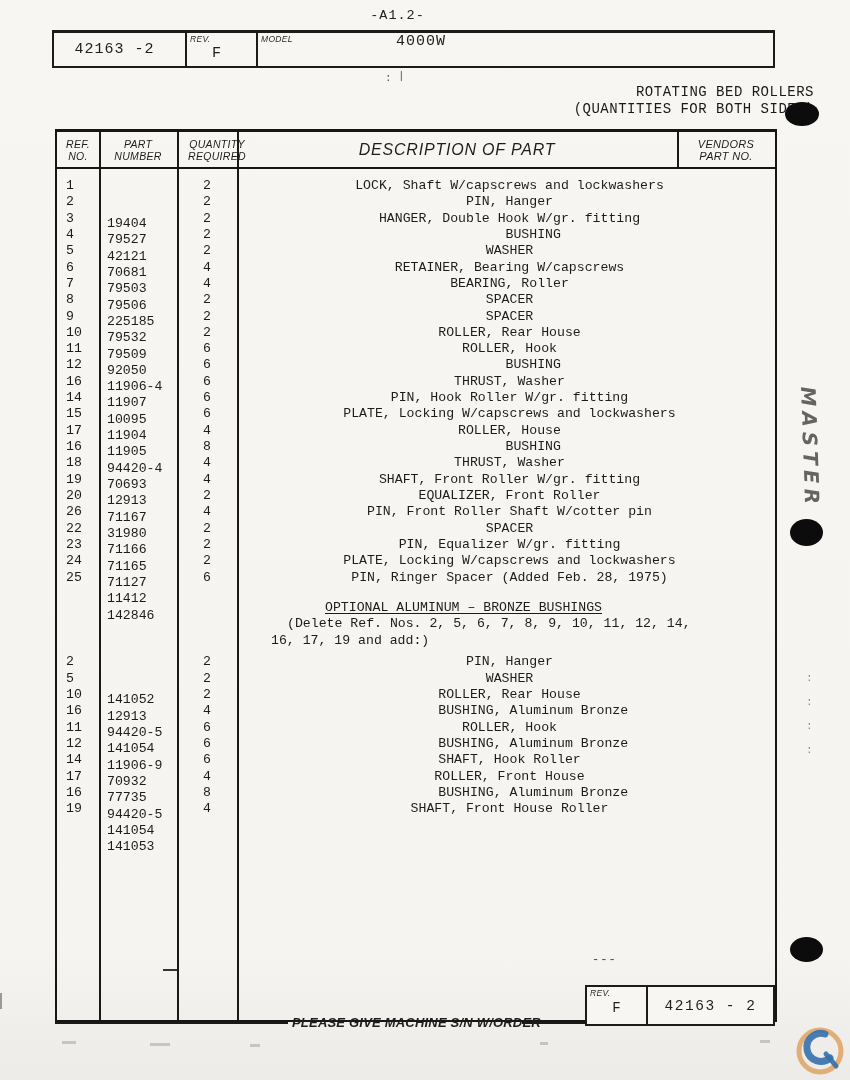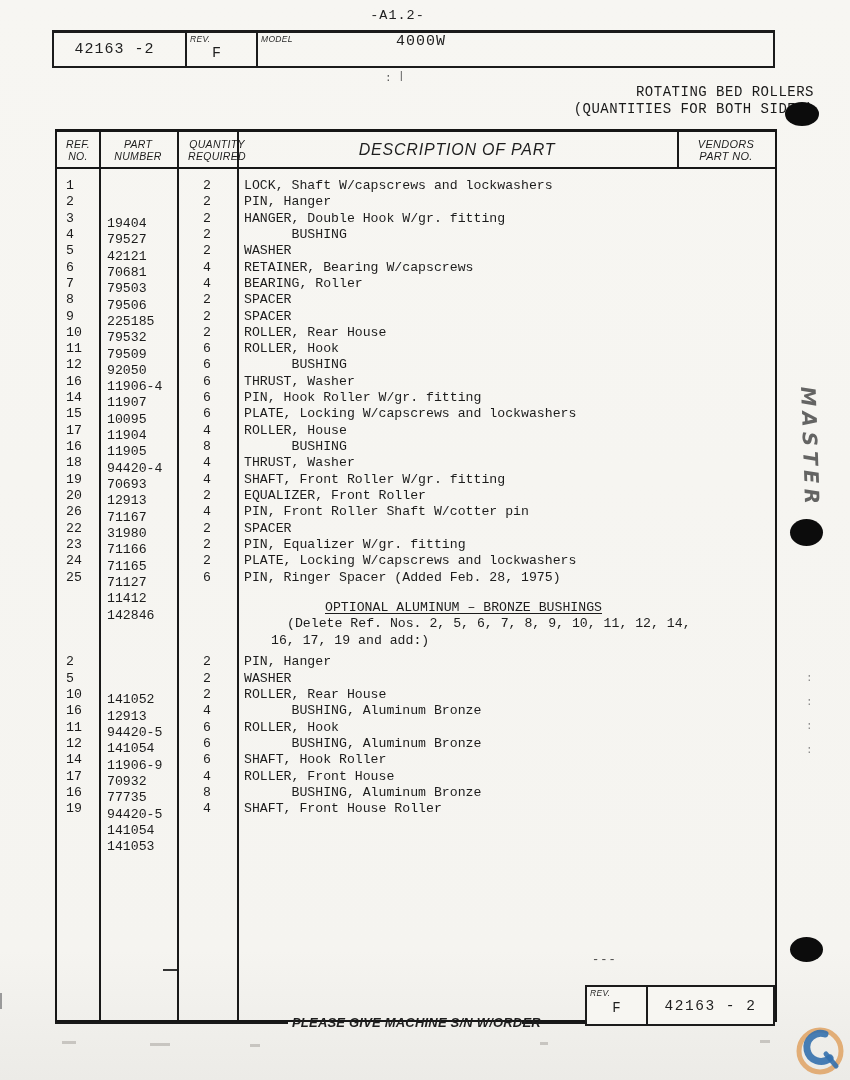--- a/index.html
+++ b/index.html
@@ -44,21 +44,21 @@
   .hc-ref{left:0;width:42px;} .hc-part{left:42px;width:78px;} .hc-qty{left:120px;width:80px;}
   .hc-desc{left:180px;width:440px;font:italic 16px "Liberation Sans",sans-serif;letter-spacing:.8px;}
   .hc-vend{left:620px;right:0;font-size:11px;}
   .tbody{position:absolute;top:37px;left:0;right:0;bottom:0;}
   .rows.main{padding-top:9px;}
   .trow{display:flex;height:16.32px;line-height:16.32px;font-size:13.2px;color:#1c1c1c;}
   .cell{box-sizing:border-box;}
   .c-ref{width:42px;padding-left:9px;}
   .c-part{width:78px;padding-left:8px;margin-top:38px;}
   .c-qty{width:60px;text-align:center;}
-  .c-desc{flex:1;padding-left:7px;white-space:pre;overflow:hidden;}
+  .c-desc{flex:1;padding-left:7px;white-space:pre;overflow:hidden;text-align:center;}
   .opt-head{margin-top:14px;font-size:13.2px;line-height:16.5px;color:#1c1c1c;}
   .opt-title{padding-left:268px;}
   .opt-title span{text-decoration:underline;text-underline-offset:2px;}
   .opt-note1{padding-left:206px;margin-left:24px;}
   .opt-note2{padding-left:214px;}
   .rows.optional{padding-top:5px;}
   
   .bline{position:absolute;height:2px;background:#191919;}
   .b1{left:55px;top:1022px;width:233px;}
   .b2{left:522px;top:1022px;width:66px;}

